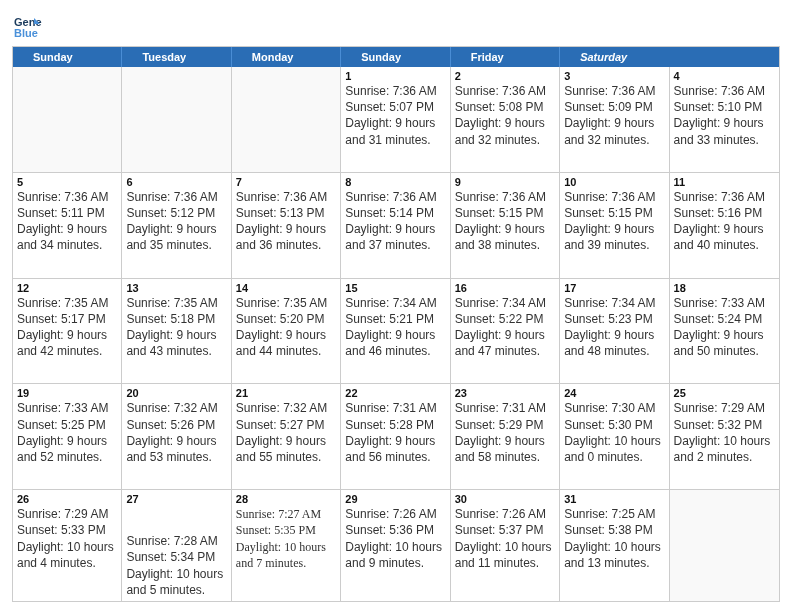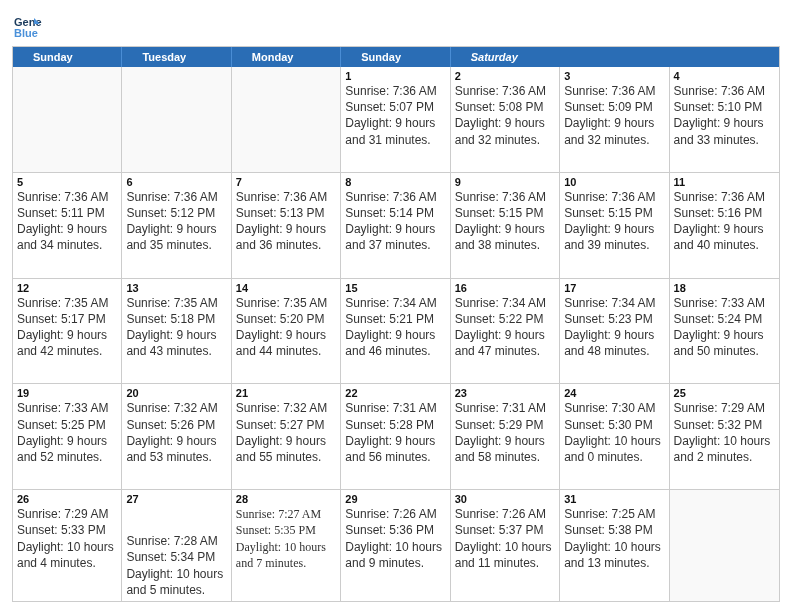--- a/index.html
+++ b/index.html
@@ -120,20 +120,21 @@
       <div class="location"></div>
     </div>
   </div>
 
   <div class="calendar">
     <div class="cal-header" id="cal-header">
         <div class="cal-header-cell">Sunday</div>
         <div class="cal-header-cell">Tuesday</div>
         <div class="cal-header-cell">Monday</div>
         <div class="cal-header-cell">Sunday</div>
+        <div class="cal-header-cell">Friday</div>
         <div class="cal-header-cell">Saturday</div>
       </div>
     <div class="cal-body" id="cal-body">
         <div class="cal-row">
           <div class="cal-cell empty"></div>
           <div class="cal-cell empty"></div>
           <div class="cal-cell empty"></div>
           <div class="cal-cell">
             <div class="day-num">1</div>
             <div class="cell-text" style="white-space: pre-line;">Sunrise: 7:36 AM

